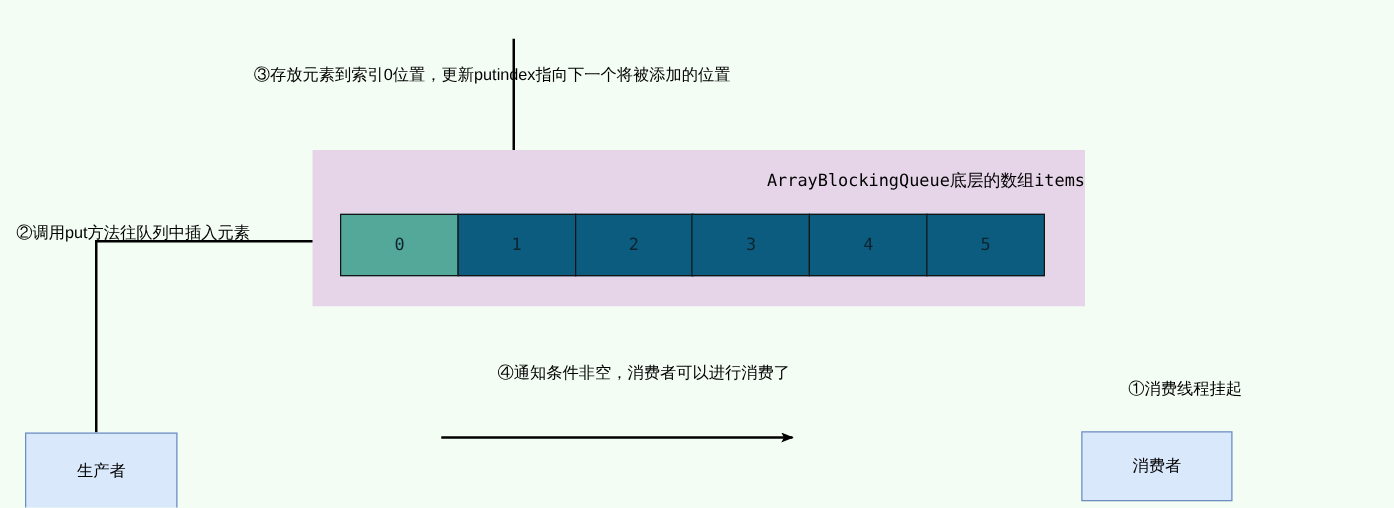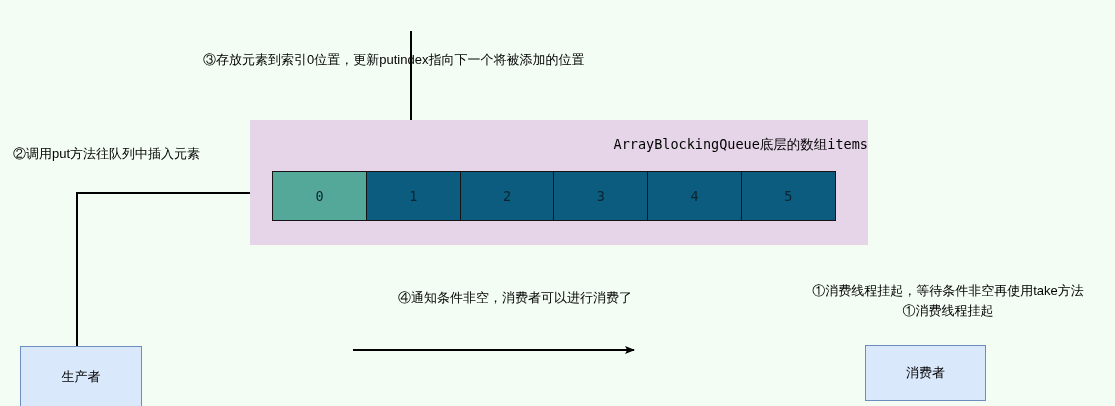--- a/index.html
+++ b/index.html
@@ -32,21 +32,21 @@
     white-space: nowrap;
   }
 
   #note-top {
     left: 203px;
     top: 26px;
     margin-top: 24px;
   }
   #note-left {
     left: 13px;
-    top: 144px;
+    top: 176px;
   }
   #note-bottom-center {
     left: 370px;
     top: 288px;
     margin-left: 28px;
   }
   #note-right {
     left: 788px;
     top: 281px;
     width: 320px;
@@ -169,21 +169,21 @@
     <div class="cell empty">1</div>
     <div class="cell empty">2</div>
     <div class="cell empty">3</div>
     <div class="cell empty">4</div>
     <div class="cell empty">5</div>
   </div>
 
   <div class="note" id="note-bottom-center">④通知条件非空，消费者可以进行消费了</div>
 
   <div class="note" id="note-right">
-    <span>①消费线程挂起，等待条件非空再使用take方法</span><br>
+    <br>
     <span>①消费线程挂起</span>
   </div>
 
   <div class="pcbox" id="producer-box">生产者</div>
 
   <div class="pcbox" id="consumer-box">消费者</div>
 
 </div>
 
 </body></html>

